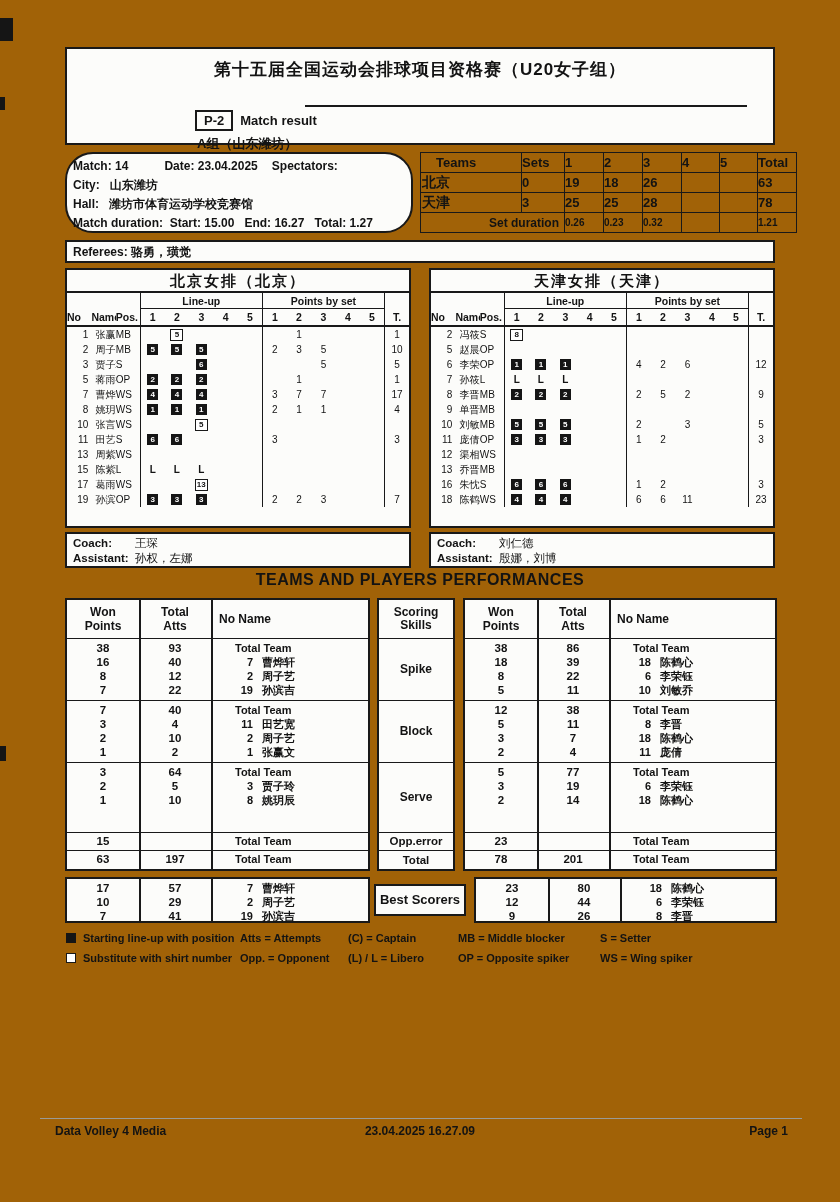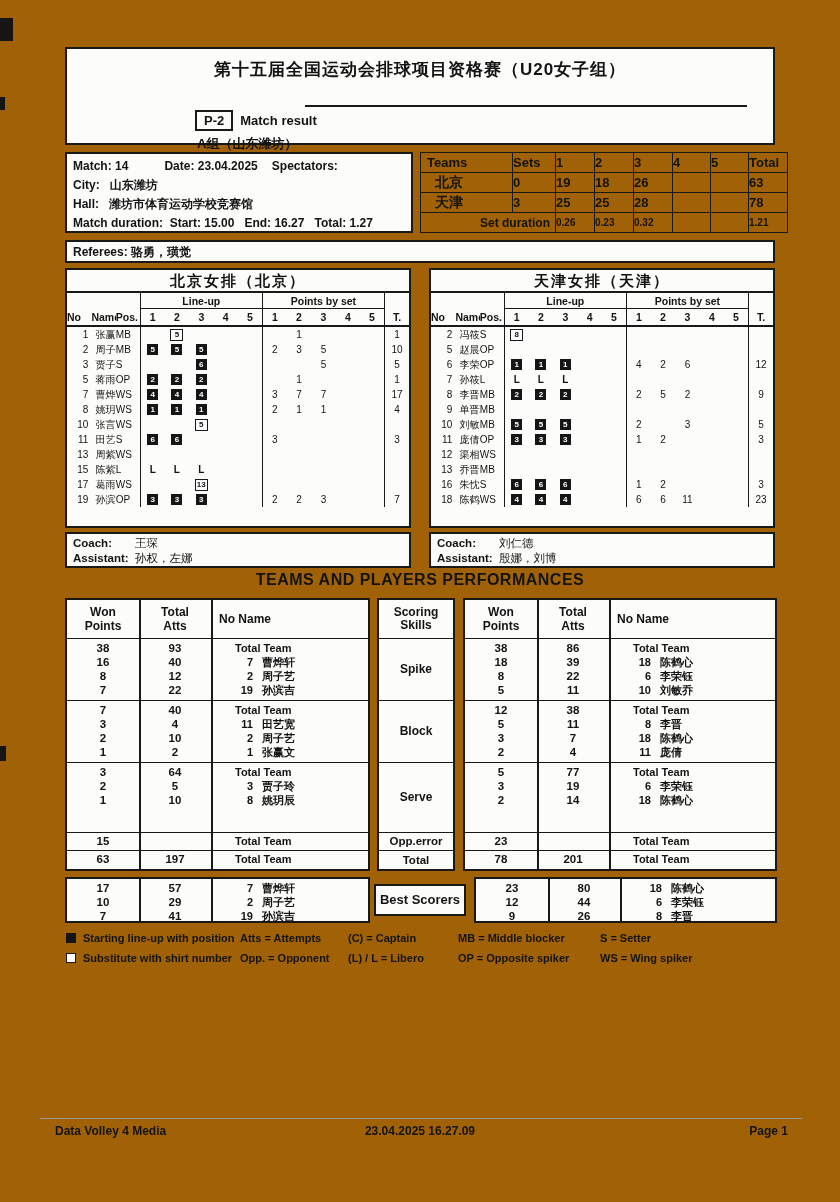--- a/index.html
+++ b/index.html
@@ -22,21 +22,21 @@
   
   .mi{font-size:12px;font-weight:bold;line-height:19px;padding:3px 6px;}
   .mi .row{white-space:nowrap;}
   .mi .gap1{display:inline-block;width:36px;}
   .mi .gap2{display:inline-block;width:14px;}
 
   
   table.score{border-collapse:collapse;table-layout:fixed;width:353px;}
   table.score td{border:1.6px solid #191919;height:19px;text-align:left;font-size:13px;
                  font-weight:bold;padding:0;overflow:hidden;}
-  table.score td.teamname{text-align:left;padding-left:14px;font-size:14px;}
+  table.score td.teamname{text-align:left;padding-left:1px;font-size:14px;}
   table.score td.sd-label{text-align:right;padding-right:5px;font-size:12px;}
   table.score td.sd-val{font-size:10px;}
 
   
   .ref-bar{font-size:12px;font-weight:bold;padding:2px 6px;}
 
   
   .roster-title{height:21px;border-bottom:2px solid #191919;font-size:15px;font-weight:bold;
                 text-align:center;line-height:21px;letter-spacing:2px;}
   table.roster{border-collapse:collapse;table-layout:fixed;width:342px;}
@@ -98,40 +98,40 @@
   <div class="box" style="left:65px;top:47px;width:710px;height:98px;">
     <div class="main-title">第十五届全国运动会排球项目资格赛（U20女子组）</div>
     <div class="title-underline"></div>
     <div class="p2-row">
       <span class="p2-box">P-2</span>
       <span class="p2-label">Match result</span>
     </div>
     <div class="group-line">A组（山东潍坊）</div>
   </div>
 
-  <div class="box mi" style="left:65px;top:152px;width:348px;height:81px;">
+  <div class="box mi" style="left:65px;top:152px;width:348px;height:81px;border-radius:28px;">
     <div class="row">
       <span>Match:</span> <span>14</span><span class="gap1"></span><span>Date:</span> <span>23.04.2025</span><span class="gap2"></span><span>Spectators:</span>
     </div>
     <div class="row">
       <span>City:</span>&nbsp;&nbsp;&nbsp;<span>山东潍坊</span>
     </div>
     <div class="row">
       <span>Hall:</span>&nbsp;&nbsp;&nbsp;<span>潍坊市体育运动学校竞赛馆</span>
     </div>
     <div class="row">
       <span>Match duration:</span>&nbsp;&nbsp;<span>Start:</span> <span>15.00</span>&nbsp;&nbsp;&nbsp;<span>End:</span> <span>16.27</span>&nbsp;&nbsp;&nbsp;<span>Total:</span> <span>1.27</span>
     </div>
   </div>
 
   <div class="abs" style="left:420px;top:152px;">
     <table class="score">
         <tbody id="score-body">
           <tr>
-            <td style="width:85px;text-align:left;padding-left:6px;">Teams</td>
+            <td style="width:85px;text-align:left;padding-left:15px;">Teams</td>
             <td style="width:42px;">Sets</td>
             <td style="width:38px;">1</td>
             <td style="width:38px;">2</td>
             <td style="width:38px;">3</td>
             <td style="width:37px;">4</td>
             <td style="width:37px;">5</td>
             <td style="width:38px;">Total</td>
           </tr>
           <tr>
             <td class="teamname">北京</td>

